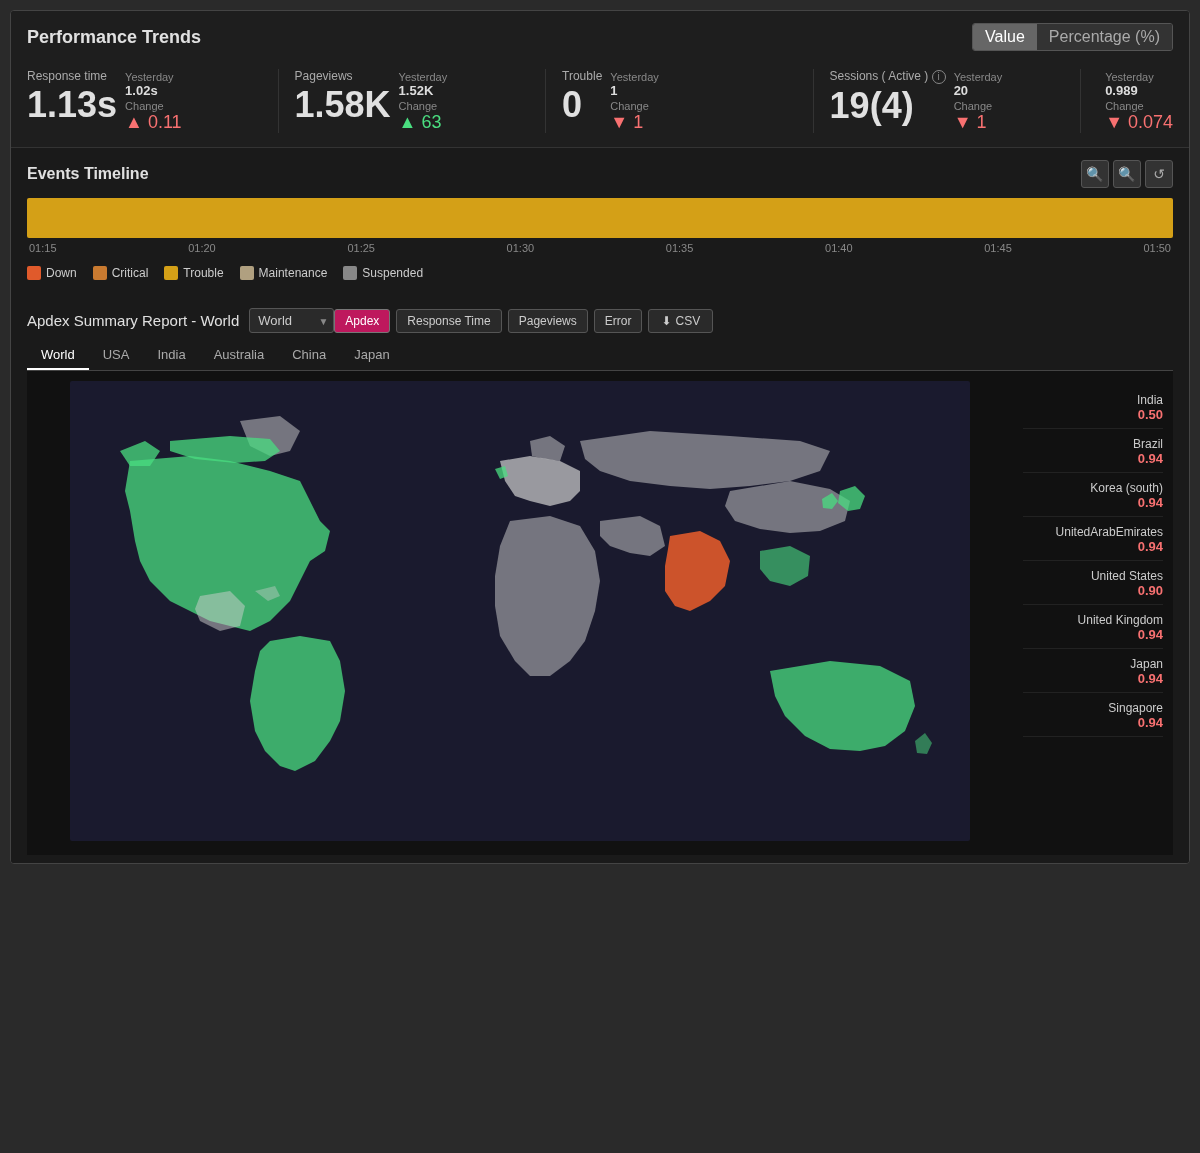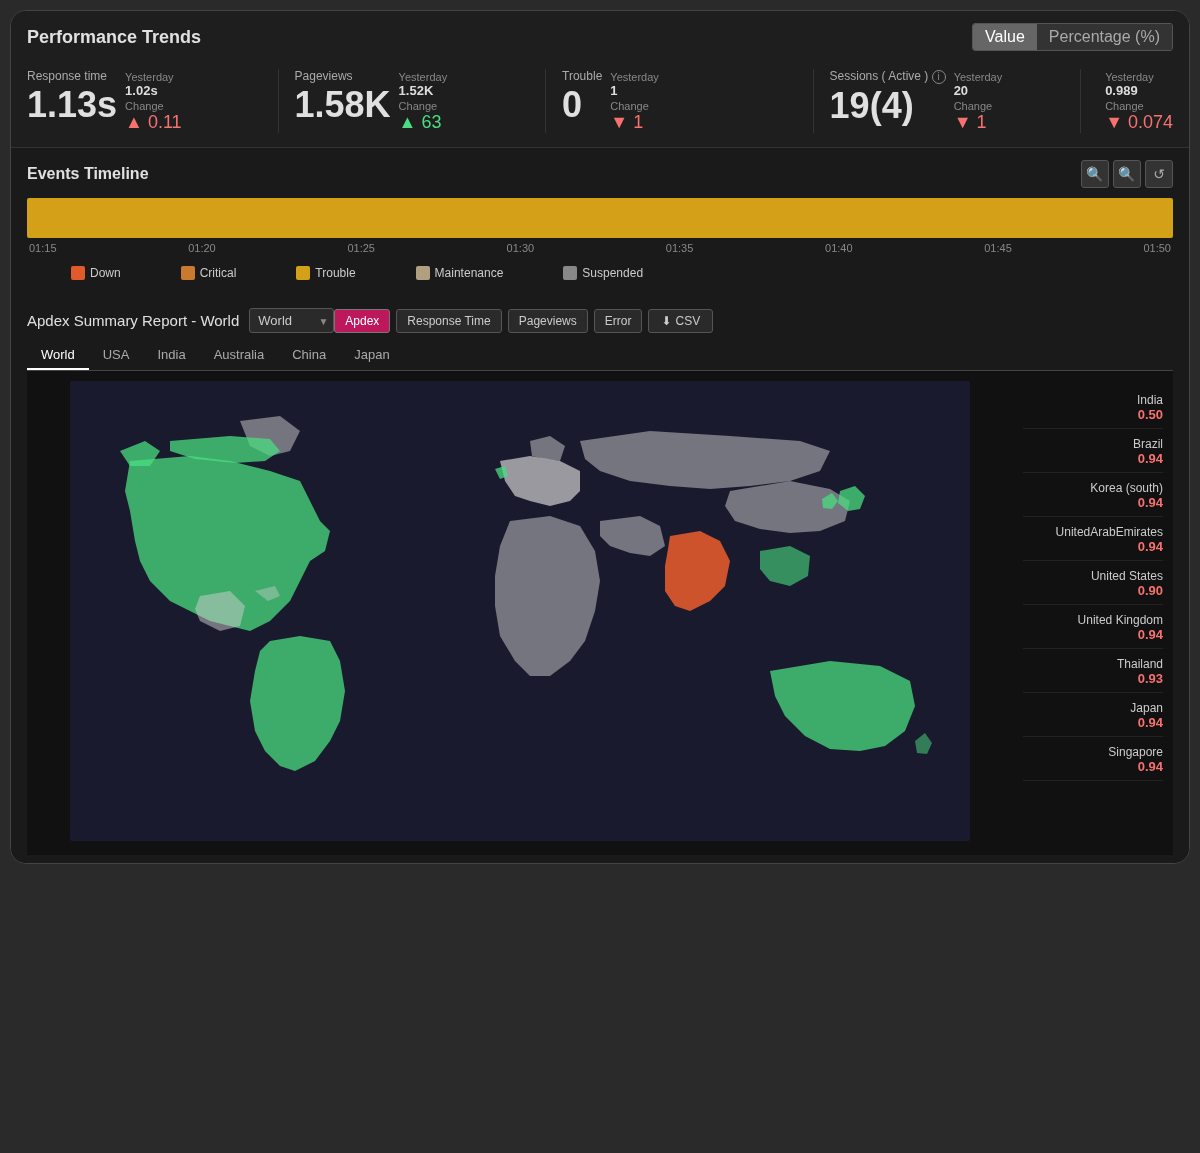--- a/index.html
+++ b/index.html
@@ -8,21 +8,21 @@
       font-family: Arial, sans-serif;
       color: #e0e0e0;
       padding: 10px;
       width: 1200px;
       min-height: 1153px;
     }
 
     .dashboard {
       background: #1a1a1a;
       border: 1px solid #444;
-      border-radius: 16px;
+      border-radius: 4px;
       overflow: hidden;
     }
 
     
     .perf-header {
       display: flex;
       justify-content: space-between;
       align-items: center;
       padding: 12px 16px 8px;
       background: #1e1e1e;
@@ -200,21 +200,20 @@
       gap: 16px;
       align-items: center;
       padding: 4px 0 8px;
     }
     .legend-item {
       display: flex;
       align-items: center;
       gap: 5px;
       font-size: 12px;
       color: #ccc;
-      margin-left: 44px;
     }
     .legend-dot {
       width: 14px;
       height: 14px;
       border-radius: 2px;
     }
 
     
     .apdex-section {
       padding: 12px 16px 8px;
@@ -596,24 +595,20 @@
         </div>
         <div class="country-row">
           <span class="country-name">United States</span>
           <span class="country-score">0.90</span>
         </div>
         <div class="country-row">
           <span class="country-name">United Kingdom</span>
           <span class="country-score">0.94</span>
         </div>
         <div class="country-row">
-          <span class="country-name">Thailand</span>
-          <span class="country-score">0.93</span>
-        </div>
-        <div class="country-row">
           <span class="country-name">Japan</span>
           <span class="country-score">0.94</span>
         </div>
         <div class="country-row">
           <span class="country-name">Singapore</span>
           <span class="country-score">0.94</span>
         </div>
       </div>
     </div>
 

